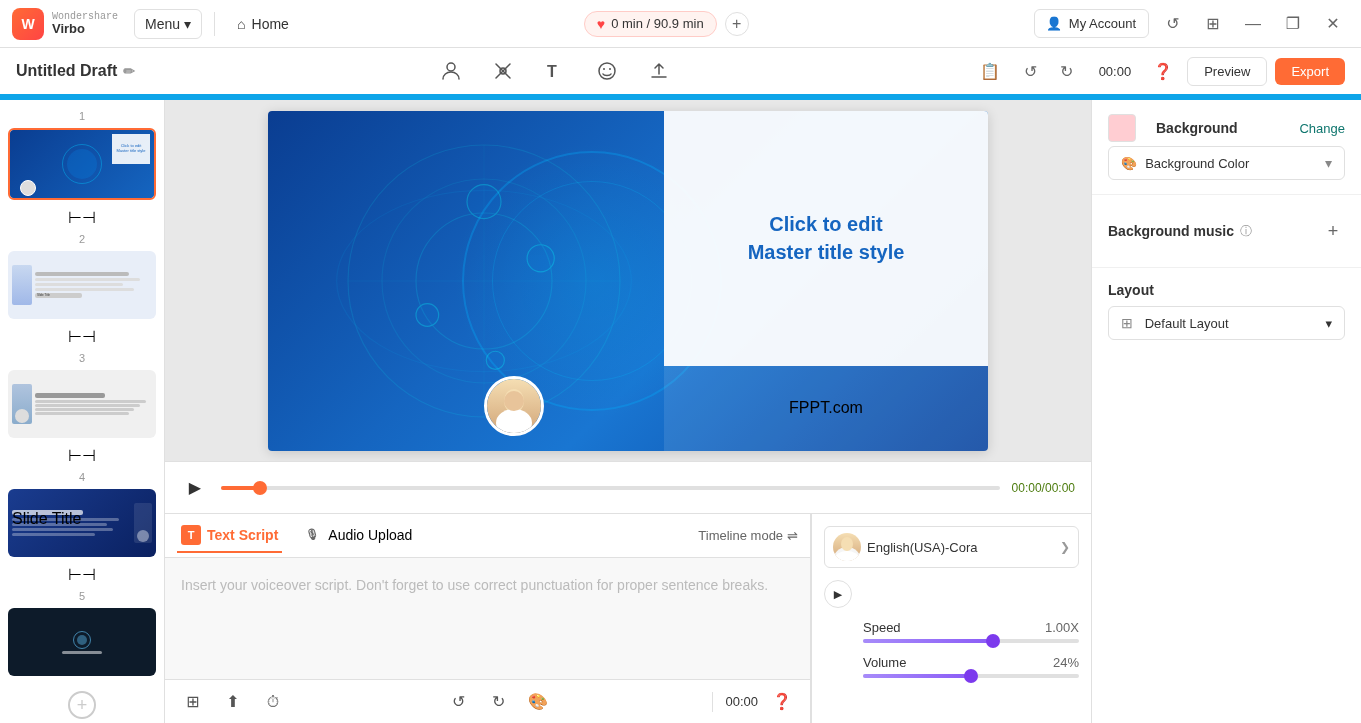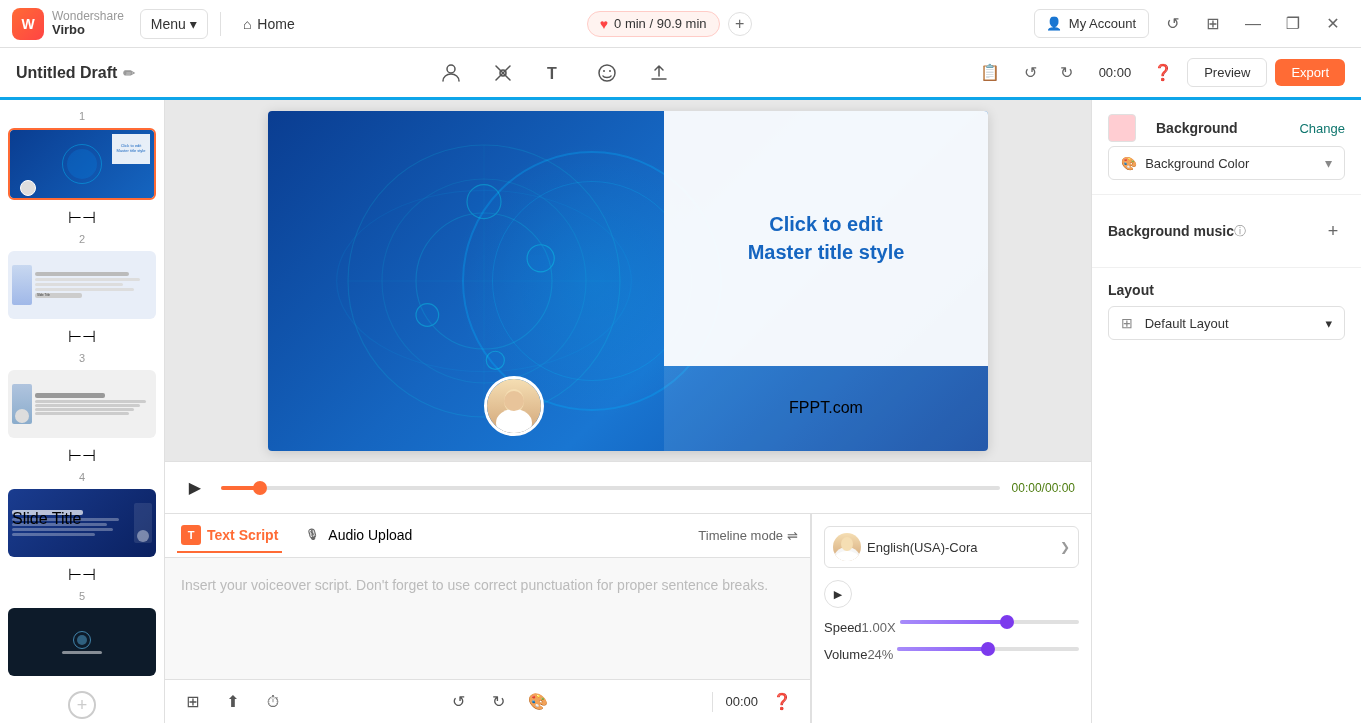--- a/index.html
+++ b/index.html
@@ -3,37 +3,37 @@
   <meta charset="utf-8">
   <style>
     * { box-sizing: border-box; margin: 0; padding: 0; }
     body { font-family: -apple-system, BlinkMacSystemFont, 'Segoe UI', sans-serif; background: #f0f0f0; width: 1361px; height: 723px; overflow: hidden; display: flex; flex-direction: column; }
 
     
     .topbar { display: flex; align-items: center; background: #fff; height: 48px; border-bottom: 1px solid #e0e0e0; padding: 0 12px; gap: 8px; flex-shrink: 0; }
     .logo-area { display: flex; align-items: center; gap: 8px; margin-right: 8px; }
     .logo-icon { width: 32px; height: 32px; background: linear-gradient(135deg, #ff6b35, #ff4444); border-radius: 8px; display: flex; align-items: center; justify-content: center; color: white; font-size: 14px; font-weight: bold; }
     .logo-text { display: flex; flex-direction: column; line-height: 1.1; }
-    .logo-text span:first-child { font-size: 12px; color: #999; }
+    .logo-text span:first-child { font-size: 10px; color: #999; font-family: Liberation Mono, monospace; }
     .logo-text span:last-child { font-size: 13px; font-weight: bold; color: #333; }
     .menu-btn { display: flex; align-items: center; gap: 4px; padding: 6px 10px; border: 1px solid #e0e0e0; border-radius: 6px; cursor: pointer; font-size: 14px; color: #333; background: #fff; }
     .sep { width: 1px; height: 24px; background: #e0e0e0; margin: 0 4px; }
     .home-btn { display: flex; align-items: center; gap: 6px; padding: 6px 10px; border-radius: 6px; cursor: pointer; font-size: 14px; color: #333; }
     .topbar-center { flex: 1; display: flex; align-items: center; justify-content: center; gap: 8px; }
     .duration-badge { display: flex; align-items: center; gap: 6px; background: #fff3f0; border: 1px solid #ffccc7; border-radius: 20px; padding: 4px 12px; font-size: 13px; color: #333; }
     .heart-icon { color: #ff4444; font-size: 14px; }
     .add-btn { width: 24px; height: 24px; border-radius: 50%; border: 1px solid #e0e0e0; background: #fff; cursor: pointer; display: flex; align-items: center; justify-content: center; font-size: 16px; color: #666; }
     .topbar-right { display: flex; align-items: center; gap: 8px; }
     .account-btn { display: flex; align-items: center; gap: 6px; padding: 6px 12px; background: #fff; border: 1px solid #e0e0e0; border-radius: 6px; cursor: pointer; font-size: 13px; color: #333; }
     .icon-btn { width: 32px; height: 32px; display: flex; align-items: center; justify-content: center; cursor: pointer; border-radius: 4px; color: #666; font-size: 16px; }
     .preview-btn { padding: 6px 16px; border: 1px solid #e0e0e0; border-radius: 6px; background: #fff; font-size: 13px; cursor: pointer; color: #333; }
     .export-btn { padding: 6px 16px; border-radius: 6px; background: #ff6b35; color: white; border: none; font-size: 13px; cursor: pointer; font-weight: 500; }
 
     
-    .toolbar { display: flex; align-items: center; background: #fff; height: 52px; border-bottom: 3px solid #0ea5e9; padding: 0 16px; flex-shrink: 0; }
+    .toolbar { display: flex; align-items: center; background: #fff; height: 52px; border-bottom: 6px solid #0ea5e9; padding: 0 16px; flex-shrink: 0; }
     .draft-title { display: flex; align-items: center; gap: 6px; font-size: 16px; font-weight: 600; color: #333; }
     .edit-icon { font-size: 14px; color: #999; cursor: pointer; }
     .toolbar-mid { flex: 1; display: flex; align-items: center; justify-content: center; gap: 16px; }
     .tool-icon { width: 36px; height: 36px; display: flex; align-items: center; justify-content: center; border-radius: 6px; cursor: pointer; color: #555; font-size: 18px; }
     .toolbar-right { display: flex; align-items: center; gap: 8px; }
     .undo-redo { display: flex; gap: 4px; }
     .time-display { font-size: 13px; color: #333; padding: 0 8px; }
 
     
     .main { display: flex; flex: 1; overflow: hidden; }
@@ -81,21 +81,21 @@
     .script-content { flex: 1; padding: 16px; }
     .script-placeholder { font-size: 14px; color: #bbb; line-height: 1.6; }
 
     
     .voice-settings { width: 280px; background: #fff; display: flex; flex-direction: column; padding: 12px; gap: 12px; border-left: 1px solid #e0e0e0; }
     .voice-selector { display: flex; align-items: center; gap: 6px; border: 1px solid #e0e0e0; border-radius: 6px; padding: 6px 8px; cursor: pointer; }
     .voice-avatar { width: 28px; height: 28px; border-radius: 50%; background: linear-gradient(180deg, #f5deb3, #d2a679); overflow: hidden; display: flex; align-items: flex-end; justify-content: center; }
     .voice-name { font-size: 13px; color: #333; flex: 1; }
     .voice-arrow { font-size: 12px; color: #999; }
     .play-small { width: 28px; height: 28px; border: 1px solid #e0e0e0; border-radius: 50%; display: flex; align-items: center; justify-content: center; cursor: pointer; font-size: 11px; color: #333; }
-    .slider-section { display: flex; gap: 4px; }
+    .slider-section { display: flex; flex-direction: column; gap: 4px; margin-left: 39px; }
     .slider-header { display: flex; justify-content: space-between; align-items: center; }
     .slider-label { font-size: 13px; color: #333; }
     .slider-value { font-size: 13px; color: #666; }
     .slider-track { width: 100%; height: 4px; background: #e0e0e0; border-radius: 2px; position: relative; cursor: pointer; }
     .slider-fill { height: 100%; border-radius: 2px; background: linear-gradient(to right, #a78bfa, #8b5cf6); }
     .slider-thumb { position: absolute; top: 50%; transform: translate(-50%, -50%); width: 14px; height: 14px; border-radius: 50%; background: #7c3aed; }
 
     
     .right-panel { width: 270px; background: #fff; border-left: 1px solid #e0e0e0; flex-shrink: 0; overflow-y: auto; }
     .panel-section { padding: 14px 16px; border-bottom: 1px solid #f0f0f0; }
@@ -471,21 +471,21 @@
         <div class="collapse-row-left">
           <span>🎨</span>
           <span>Background Color</span>
         </div>
         <span class="collapse-row-icon">▾</span>
       </div>
     </div>
 
     <div class="panel-section">
       <div class="bg-music-row">
-        <div style="display:flex;align-items:center;">
+        <div style="display:flex;align-items:center;gap:6px">
           <span class="bg-music-title">Background music</span>
           <span class="info-icon">ⓘ</span>
         </div>
         <div class="add-icon-btn">+</div>
       </div>
     </div>
 
 
     <div class="layout-section">
       <div class="layout-title">Layout</div>

